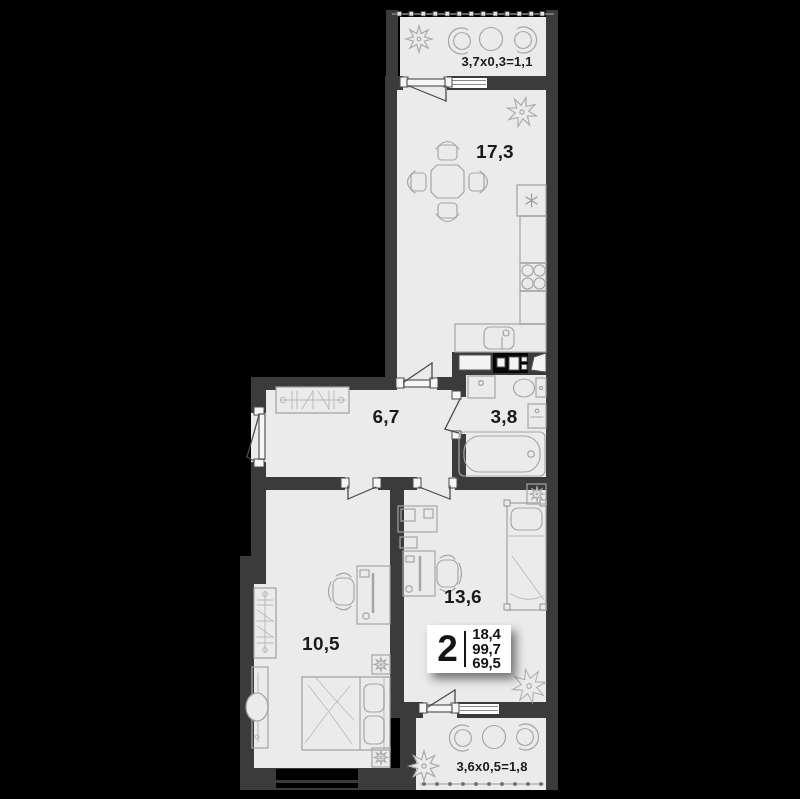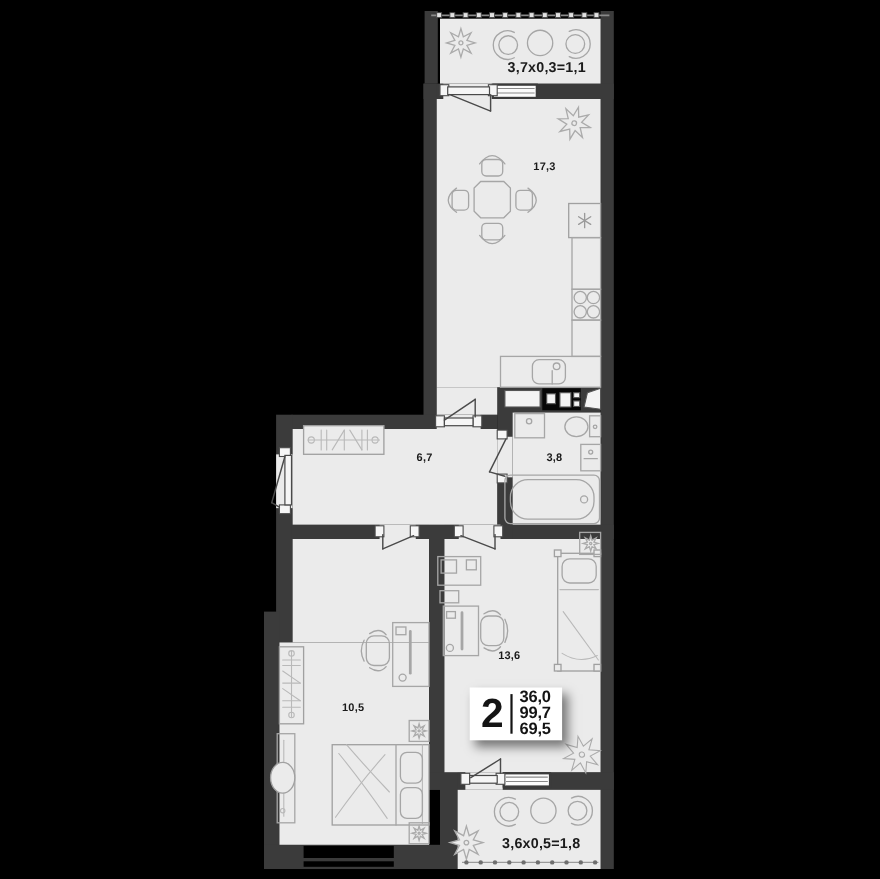--- a/index.html
+++ b/index.html
@@ -4,21 +4,21 @@
 <style>
   html,body{margin:0;padding:0;background:#000;}
   .canvas{position:relative;width:800px;height:799px;background:var(--background,#000);overflow:hidden;
           font-family:"Liberation Sans","DejaVu Sans",sans-serif;}
   .wall{position:absolute;background:var(--wall,#3b3b3b);}
   .floor{position:absolute;background:var(--floor,#ebebeb);}
   .blackwin{position:absolute;background:#000;}
   .overlay{position:absolute;left:0;top:0;}
   .lbl{position:absolute;transform:translate(-50%,-50%);font-weight:700;color:var(--text,#1a1a1a);
        letter-spacing:.2px;white-space:nowrap;}
-  .lbl-room{font-size:10px;}
+  .lbl-room{font-size:19px;}
   .lbl-dim{font-size:13px;}
   .badge{position:absolute;left:427px;top:625px;width:84px;height:48px;background:var(--badge,#ffffff);
          box-shadow:5px 6px 9px rgba(0,0,0,.5);display:flex;align-items:center;justify-content:center;
          gap:6px;color:#141414;font-weight:700;}
   .badge-rooms{font-size:37px;line-height:.85;}
   .badge-divider{width:2.5px;height:36px;background:#141414;}
   .badge-values{display:flex;flex-direction:column;font-size:15px;line-height:14.5px;letter-spacing:-.2px;}
   
   .f{stroke:#a6a6a6;fill:none;stroke-width:1.2;stroke-linecap:round;}
   .ffl{stroke:#a0a0a0;fill:var(--floor,#ebebeb);stroke-width:1.2;}
@@ -389,19 +389,19 @@
   <div class="lbl lbl-room" style="left:504px;top:417px">3,8</div>
   <div class="lbl lbl-room" style="left:386px;top:417px">6,7</div>
   <div class="lbl lbl-room" style="left:463px;top:597px">13,6</div>
   <div class="lbl lbl-room" style="left:321px;top:644px">10,5</div>
   <div class="lbl lbl-dim" style="left:492px;top:766px">3,6x0,5=1,8</div>
 
   <div class="badge">
     <div class="badge-rooms">2</div>
     <div class="badge-divider"></div>
     <div class="badge-values">
-      <div>36,0</div>
+      <div>18,4</div>
       <div>99,7</div>
       <div>69,5</div>
     </div>
   </div>
 
 </div>
 
 </body></html>

